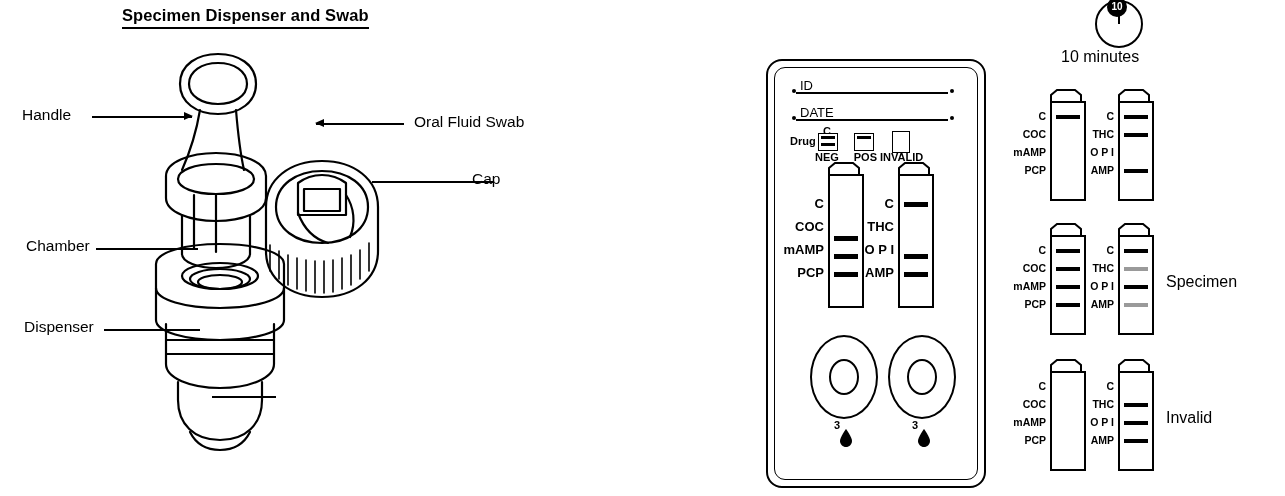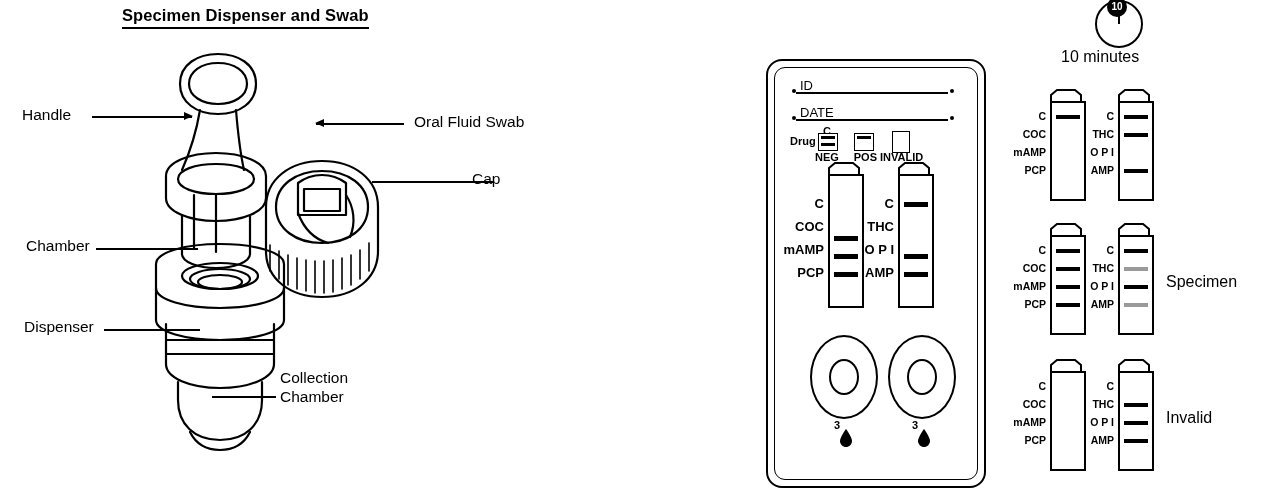--- a/index.html
+++ b/index.html
@@ -264,24 +264,20 @@
 
   <div class="abs lbl" style="left:472px; top:170px;">Cap</div>
   <div class="abs leader" style="left:372px; top:181px; width:122px;"></div>
 
   <div class="abs lbl" style="left:26px; top:237px;">Chamber</div>
   <div class="abs leader" style="left:96px; top:248px; width:102px;"></div>
 
   <div class="abs lbl" style="left:24px; top:318px;">Dispenser</div>
   <div class="abs leader" style="left:104px; top:329px; width:96px;"></div>
 
-  <div class="abs lbl2" style="left:280px; top:368px;">
-    <span>Collection</span><br>
-    <span>Chamber</span>
-  </div>
   <div class="abs leader" style="left:212px; top:396px; width:64px;"></div>
 
   <div class="abs" id="device">
     <div id="device-inner"></div>
 
     <div class="fieldlabel" style="left:30px; top:17px;">ID</div>
     <div class="fieldline" style="left:28px; top:31px; width:152px;"></div>
     <div class="dot" style="left:24px; top:28px;"></div>
     <div class="dot" style="left:182px; top:28px;"></div>
 

